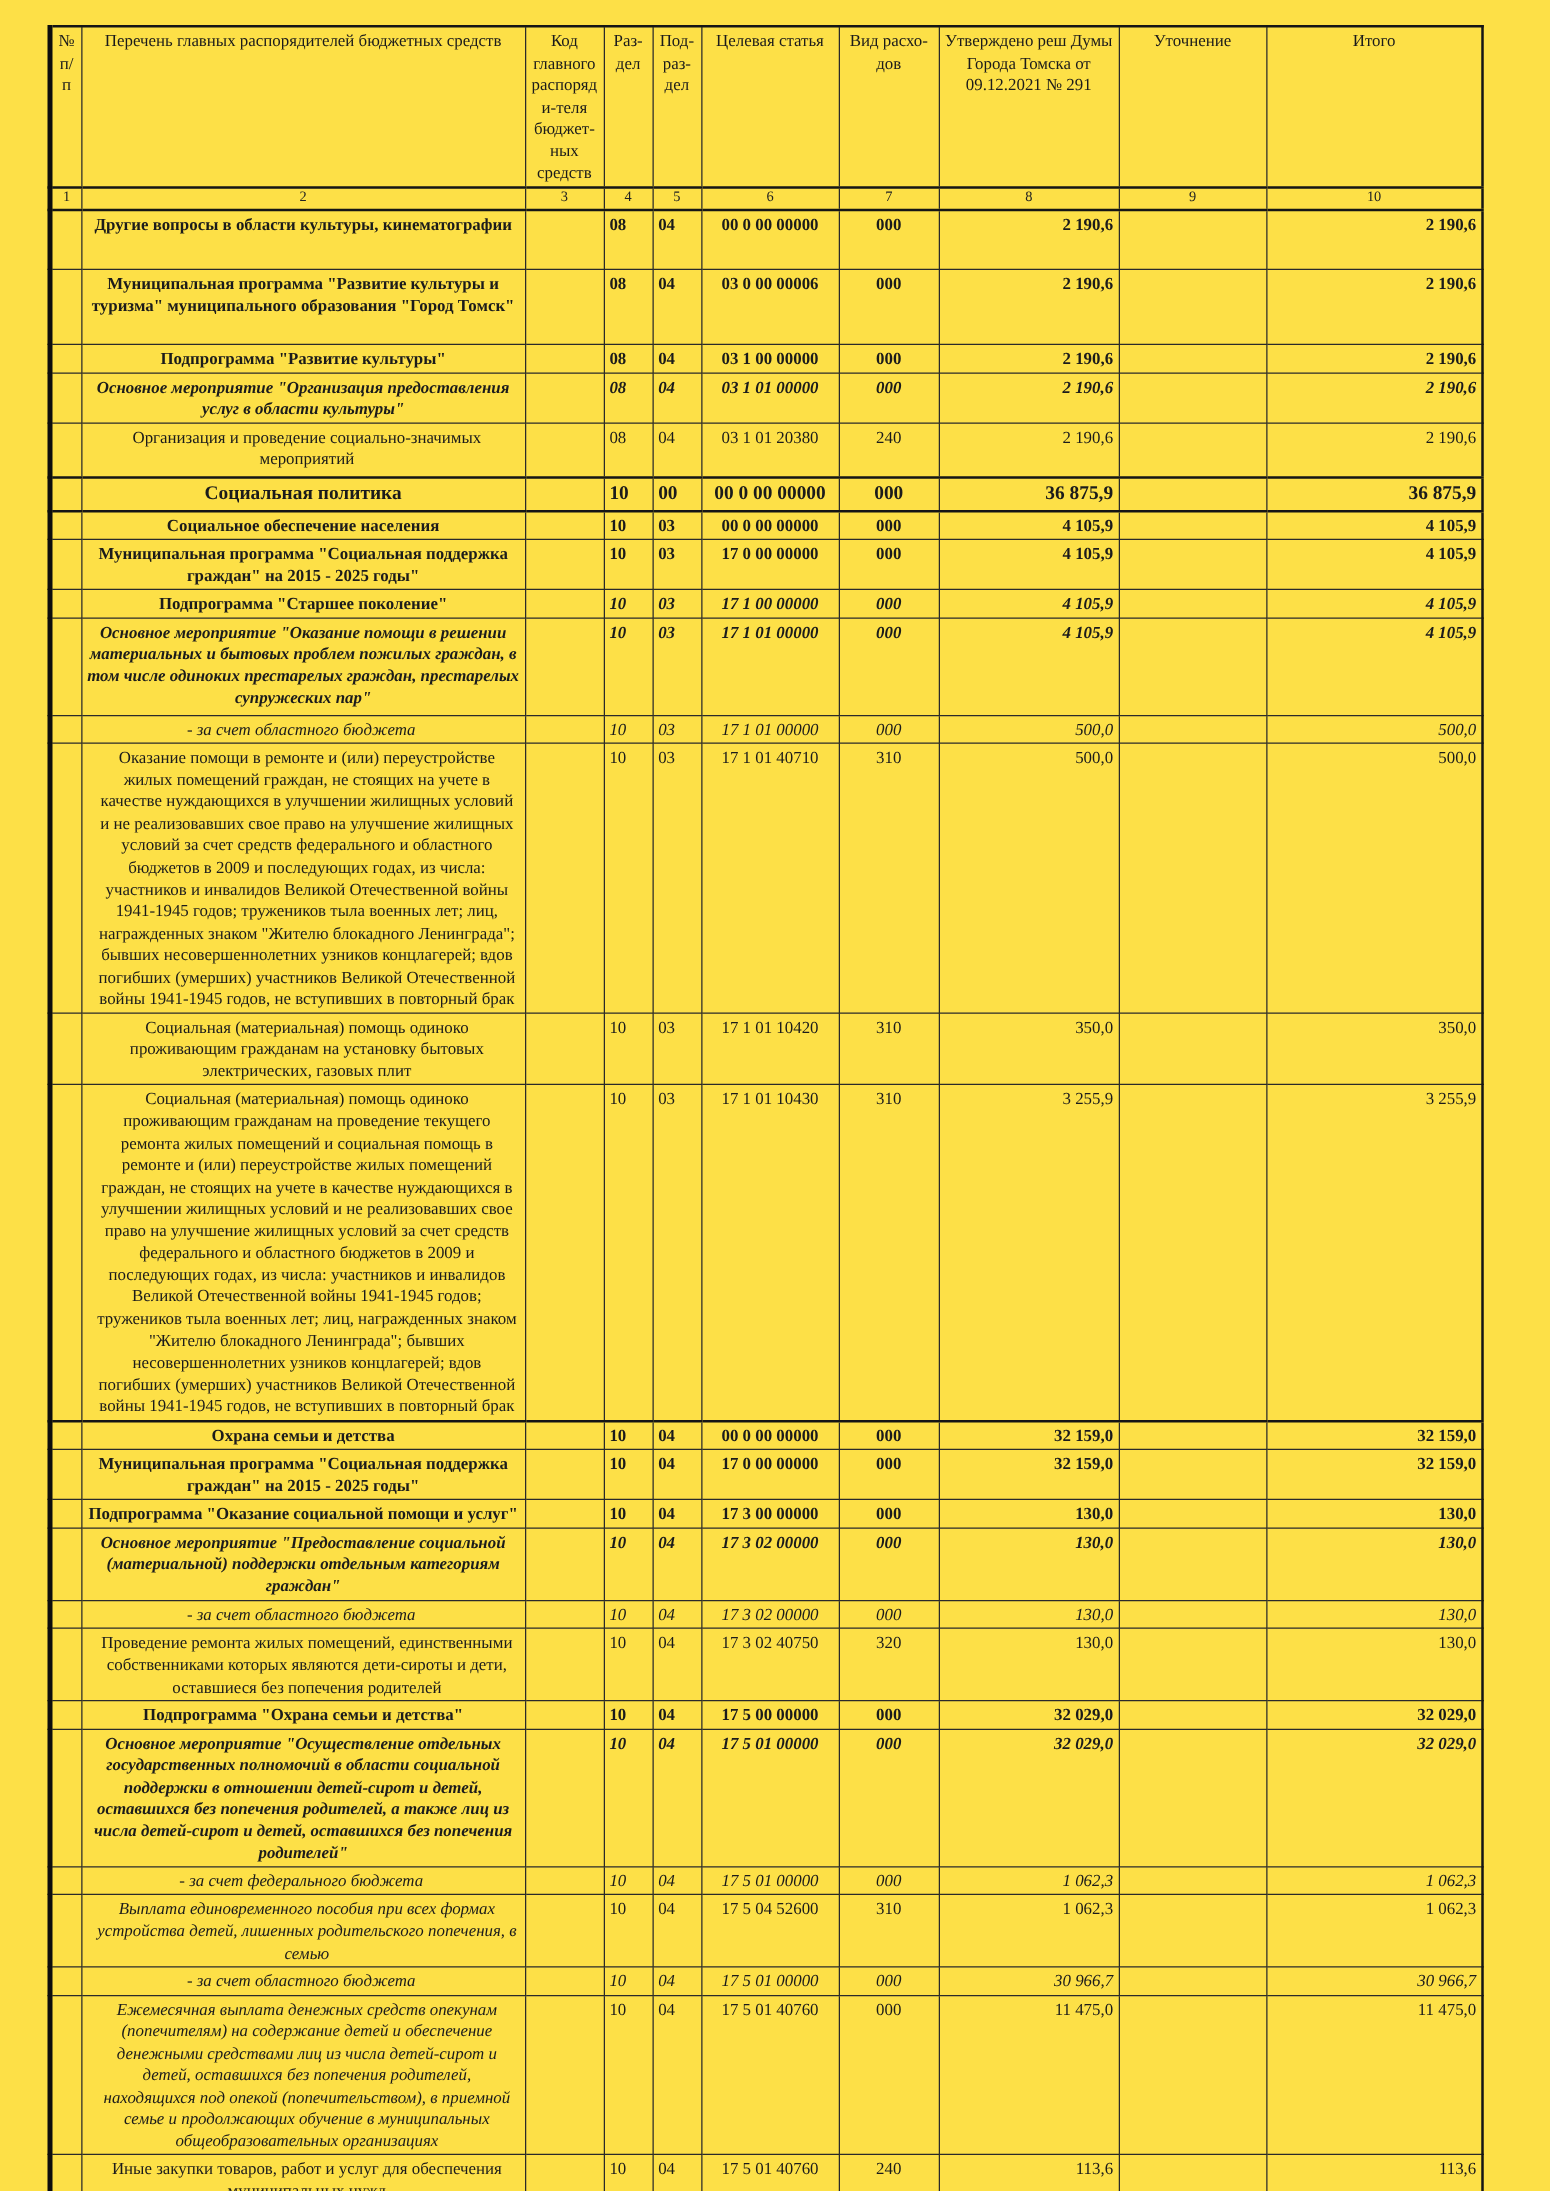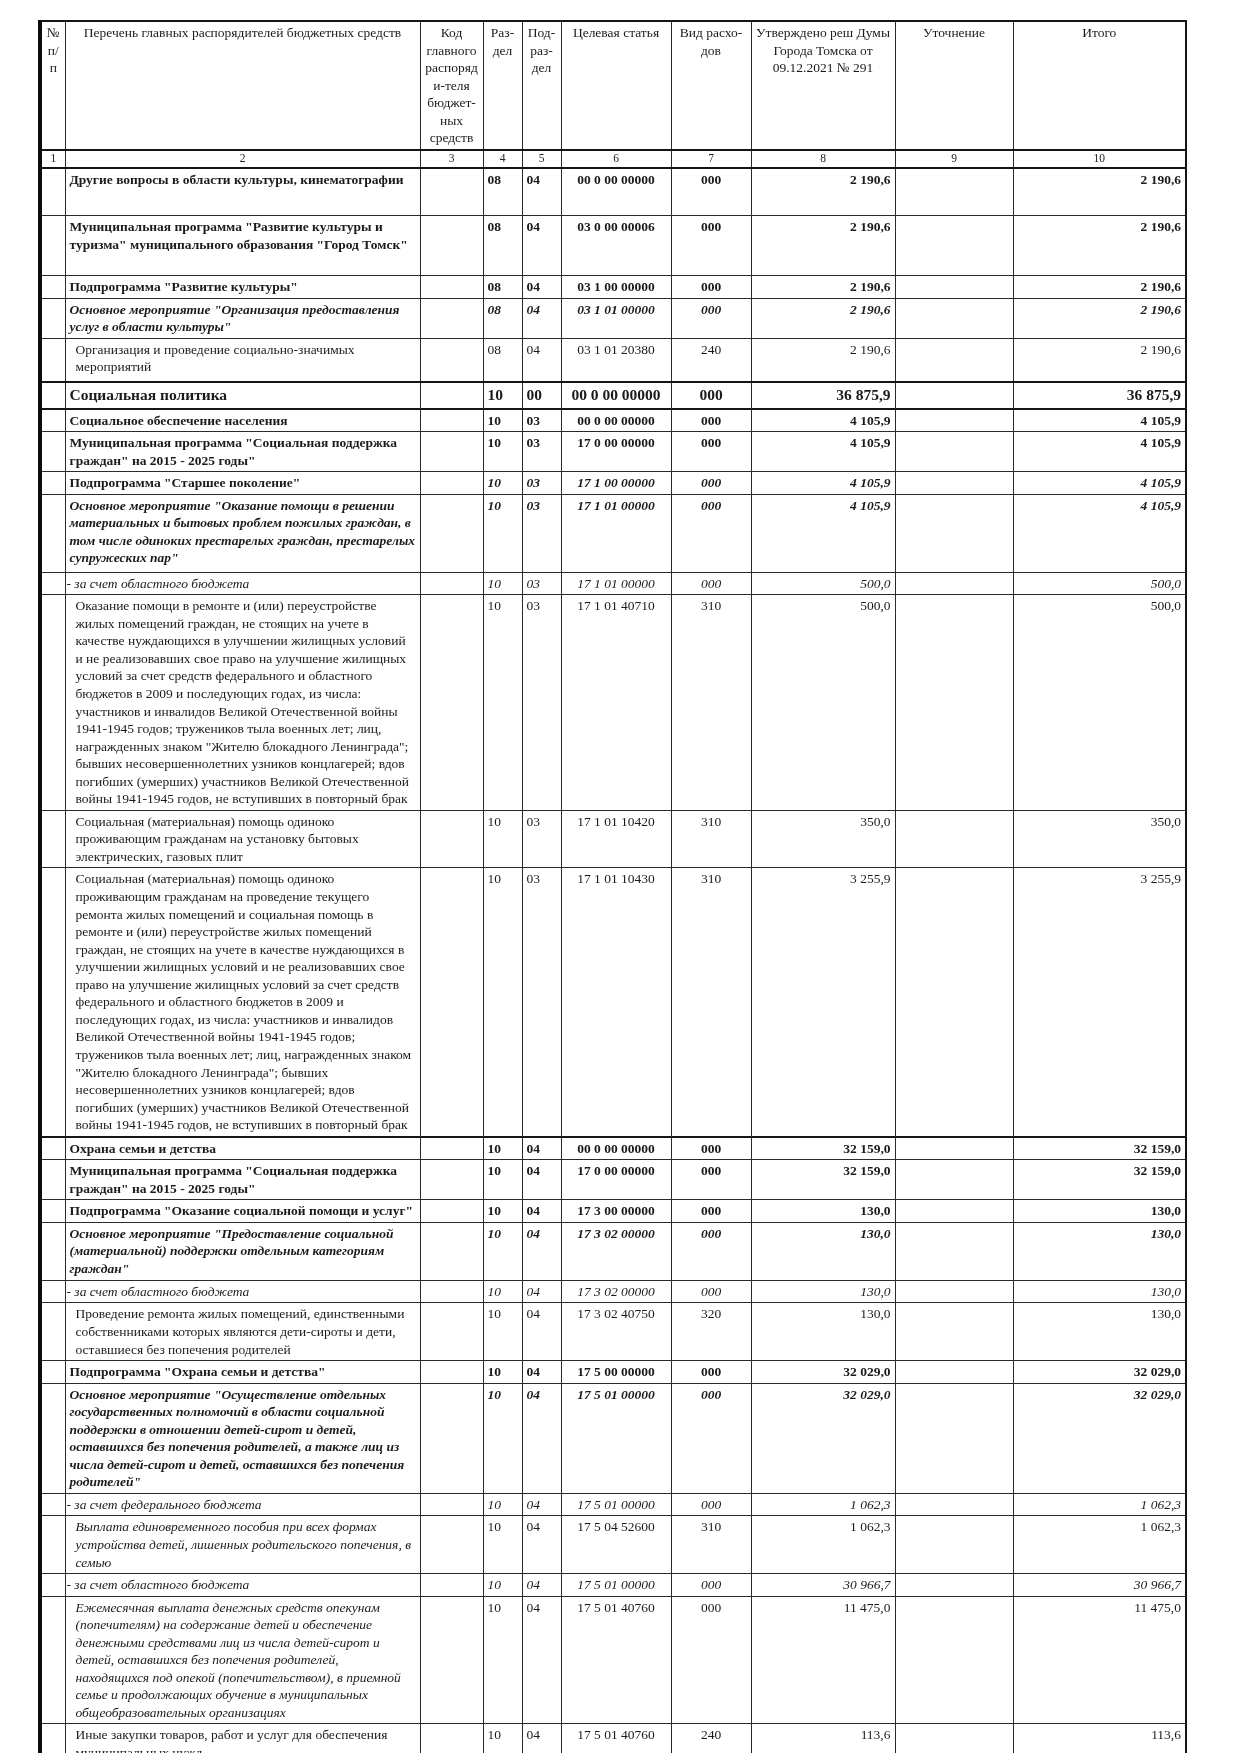--- a/index.html
+++ b/index.html
@@ -1,19 +1,19 @@
 <!DOCTYPE html>
 <html><head>
 <meta charset="utf-8">
 <style>
   html,body{margin:0;padding:0;background:#e8e8e8;}
   .page{
     position:relative;
     width:1240px;height:1753px;
-    background:#ffffff;
+    background:#fde047;
     font-family:"Liberation Serif","DejaVu Serif",serif;
     color:#1b1b1b;
     overflow:hidden;
     box-sizing:border-box;
   }
   table.budget{
     position:absolute;
     left:38px;top:20px;
     width:1146px;
     border-collapse:collapse;
@@ -41,21 +41,21 @@
   tr.colnums td{
     text-align:center;
     font-size:11.5px;
     padding:0 2px 1px 2px;
     height:16px;
     border-bottom:2px solid #151515;
     color:#222;
   }
   thead tr.hdr th{border-bottom:2px solid #151515;}
   td.c-num{text-align:center;}
-  td.c-name{text-align:left;padding-left:6px;padding-right:6px;}
+  td.c-name{text-align:center;padding-left:6px;padding-right:6px;}
   td.c-code{text-align:center;}
   td.c-rz,td.c-pr{text-align:left;}
   td.c-tgt{text-align:center;}
   td.c-vid{text-align:center;}
   td.c-app,td.c-adj,td.c-tot{text-align:right;padding-right:7px;}
   tr.style-bold td.c-name{font-weight:bold;}
   tr.style-bold td.c-rz,tr.style-bold td.c-pr,tr.style-bold td.c-tgt,
   tr.style-bold td.c-vid,tr.style-bold td.c-app,tr.style-bold td.c-tot{font-weight:bold;}
   tr.style-bold-lg td{font-weight:bold;font-size:15.5px;}
   tr.style-bold-italic td{font-weight:bold;font-style:italic;}

